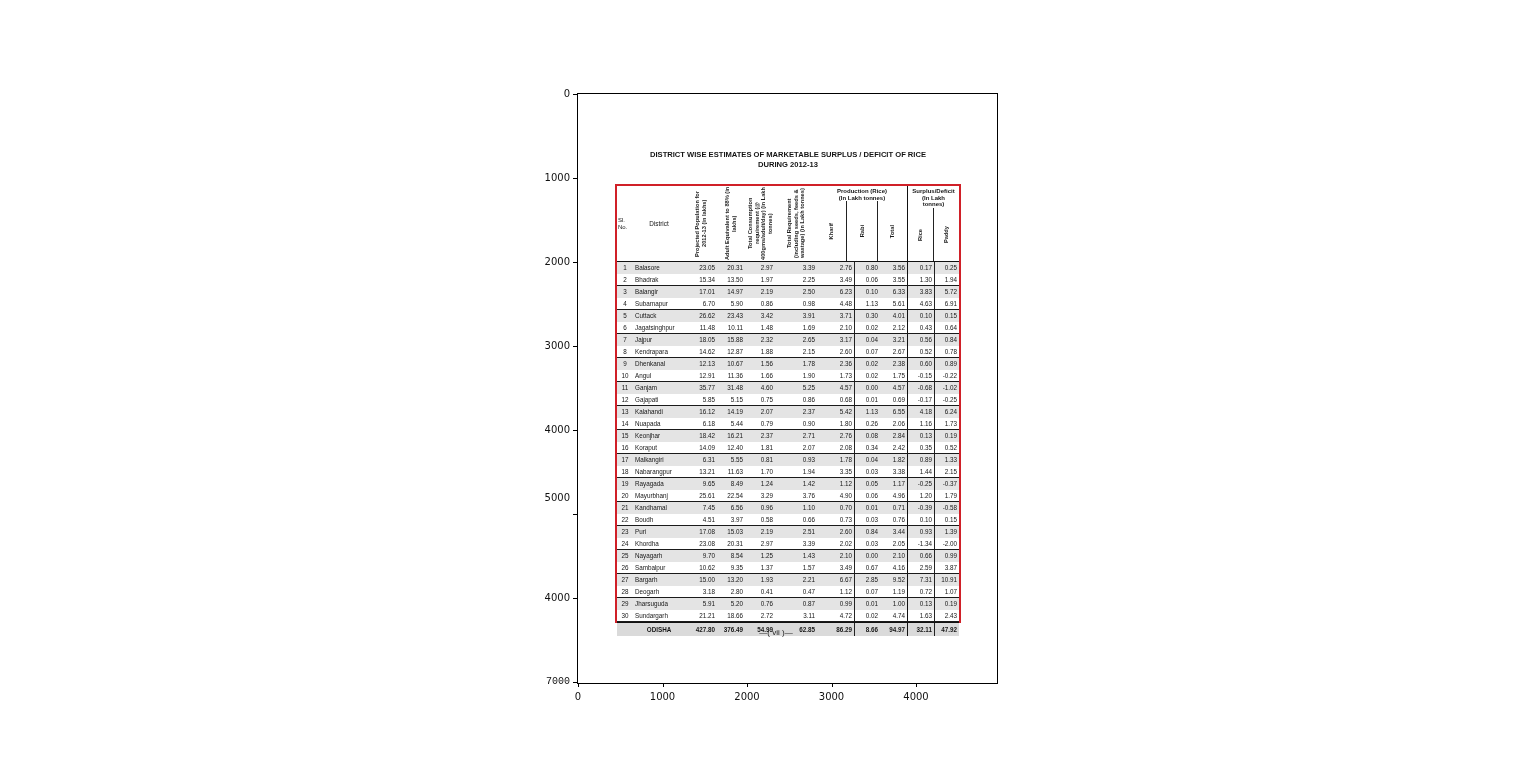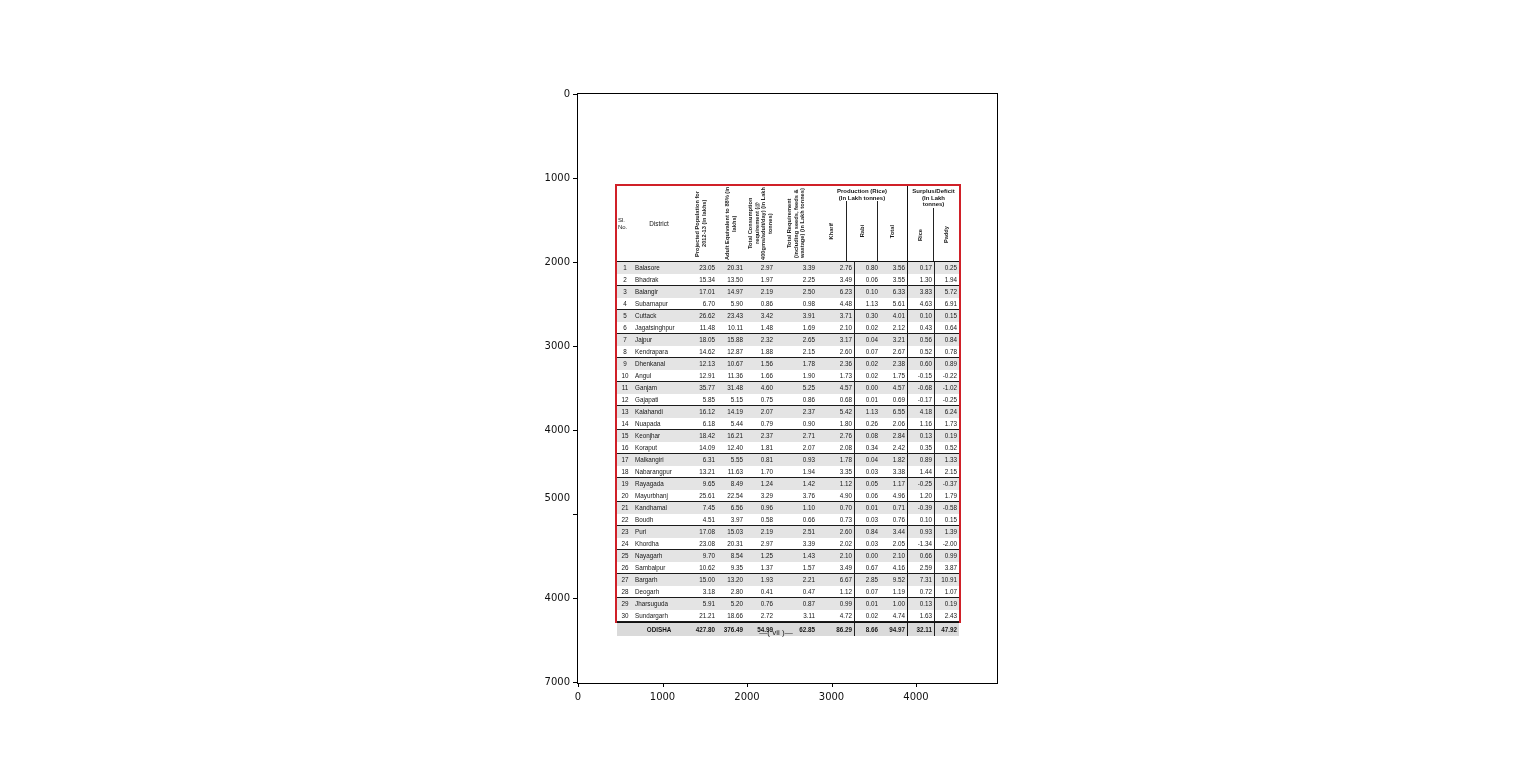--- a/index.html
+++ b/index.html
@@ -62,35 +62,39 @@
         <div class="ytick-label" style="top: 162px;">2000</div>
         <div class="ytick-mark" style="top: 252px;"></div>
         <div class="ytick-label" style="top: 246px;">3000</div>
         <div class="ytick-mark" style="top: 336px;"></div>
         <div class="ytick-label" style="top: 330px;">4000</div>
         <div class="ytick-mark" style="top: 420px;"></div>
         <div class="ytick-label" style="top: 398px;">5000</div>
         <div class="ytick-mark" style="top: 504px;"></div>
         <div class="ytick-label" style="top: 498px;">4000</div>
         <div class="ytick-mark" style="top: 588px;"></div>
-        <div class="ytick-label" style="top: 582px;">7000</div>
+        <div class="ytick-label" style="top: 582px; font-family: Liberation Mono, monospace;">7000</div>
       </div>
     <div id="xticks">
         <div class="xtick-mark" style="left: 0px;"></div>
         <div class="xtick-label" style="left: -30px;">0</div>
         <div class="xtick-mark" style="left: 84.5px;"></div>
         <div class="xtick-label" style="left: 54.5px;">1000</div>
         <div class="xtick-mark" style="left: 169px;"></div>
         <div class="xtick-label" style="left: 139px;">2000</div>
         <div class="xtick-mark" style="left: 253.5px;"></div>
         <div class="xtick-label" style="left: 223.5px;">3000</div>
         <div class="xtick-mark" style="left: 338px;"></div>
         <div class="xtick-label" style="left: 308px;">4000</div>
       </div>
 
+    <div class="doc-title">
+      <div>DISTRICT WISE ESTIMATES OF MARKETABLE SURPLUS / DEFICIT OF RICE</div>
+      <div>DURING 2012-13</div>
+    </div>
 
     <div class="rice-table">
       <div class="thead grid">
         <div class="hcell h-sl">Sl. No.</div>
         <div class="hcell h-district">District</div>
         <div class="hcell">
             <div class="rot">Projected Population for 2012-13 (in lakhs)</div>
           </div>
         <div class="hcell">
             <div class="rot">Adult Equivalent to 88% (in lakhs)</div>

